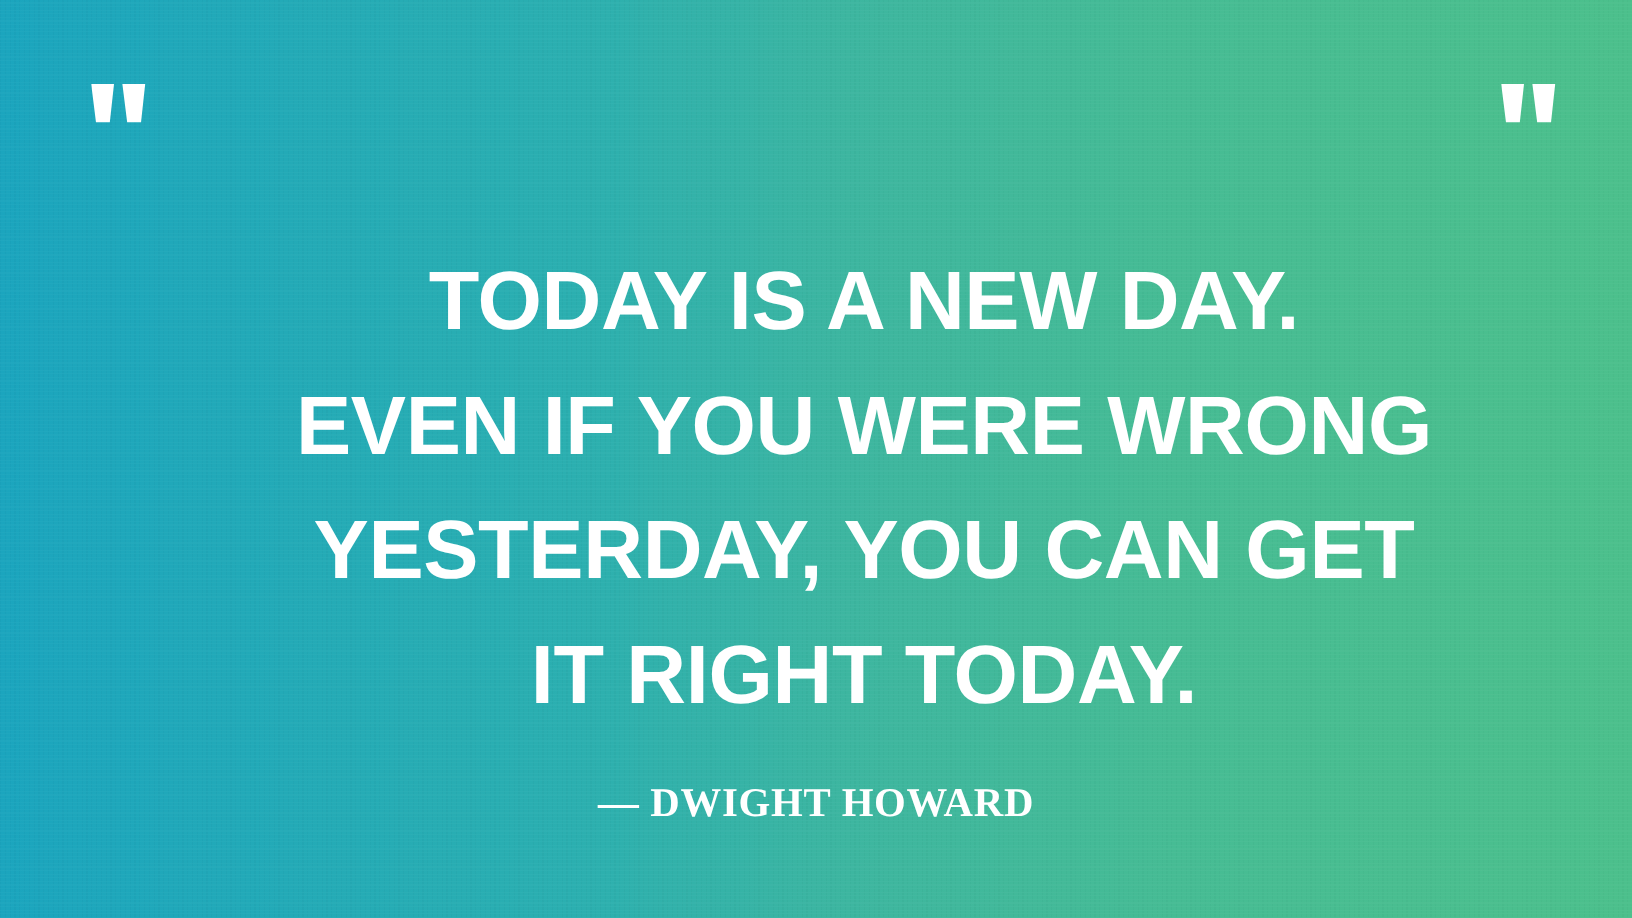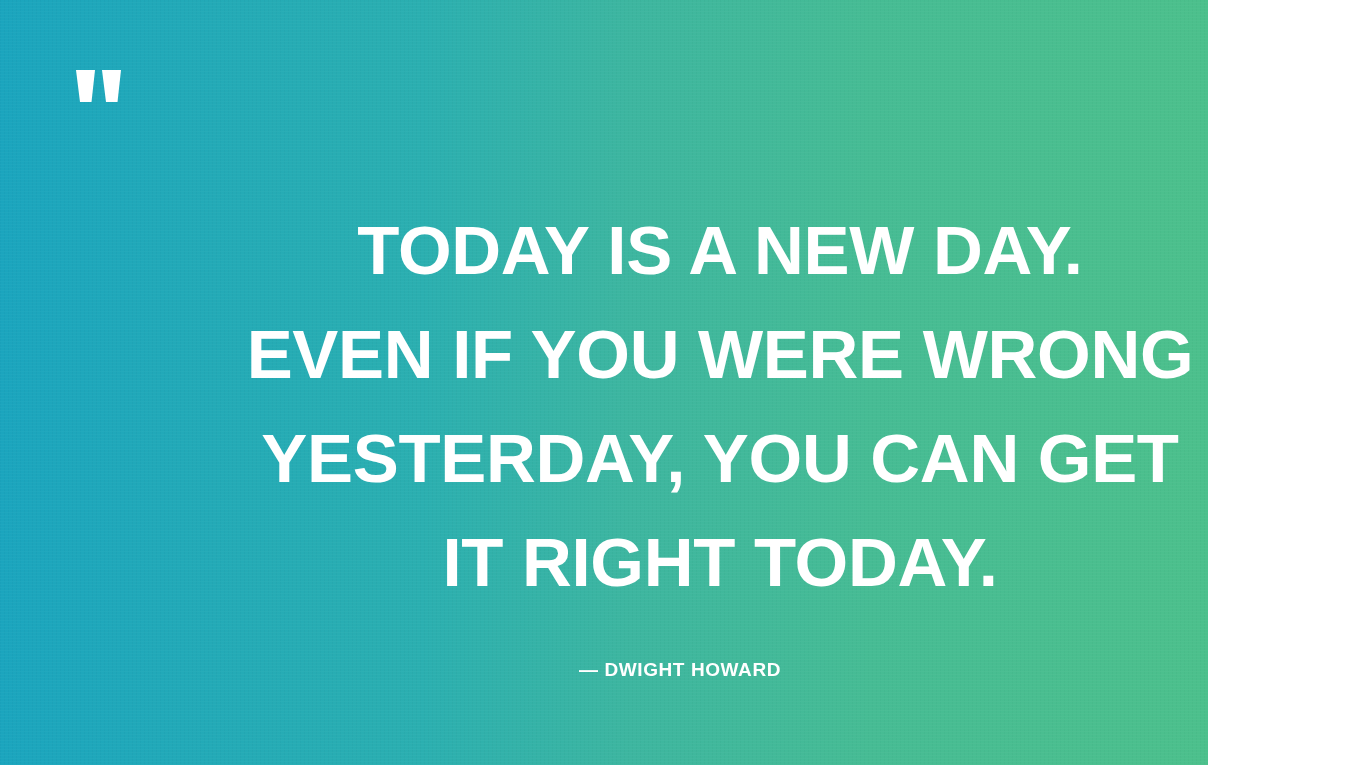--- a/index.html
+++ b/index.html
@@ -9,21 +9,21 @@
 
   body {
     width: 1360px;
     height: 765px;
     overflow: hidden;
     font-family: "Liberation Sans", sans-serif;
   }
 
   #quote-card {
     position: relative;
-    width: 1208px;
+    width: 1360px;
     height: 765px;
     box-sizing: border-box;
     overflow: hidden;
     background-image: linear-gradient(90deg, #1BA5BE 0%, #2BAFB0 35%, #3DB6A0 52%, #46BC94 72%, #4CC08C 100%);
   }
 
   
   #grain-overlay {
     position: absolute;
     inset: 0;
@@ -66,23 +66,23 @@
   }
 
   
   #attribution {
     position: absolute;
     top: 653px;
     left: 0;
     width: 1360px;
     text-align: center;
     color: #FFFFFF;
-    font-family: Liberation Sans, sans-serif;
+    font-family: Liberation Serif, serif;
     font-weight: 700;
-    font-size: 19px;
+    font-size: 34px;
     line-height: 34px;
     letter-spacing: 0.6px;
     white-space: nowrap;
   }
 </style>
 </head>
 <body>
 
 <div id="quote-card">
 

